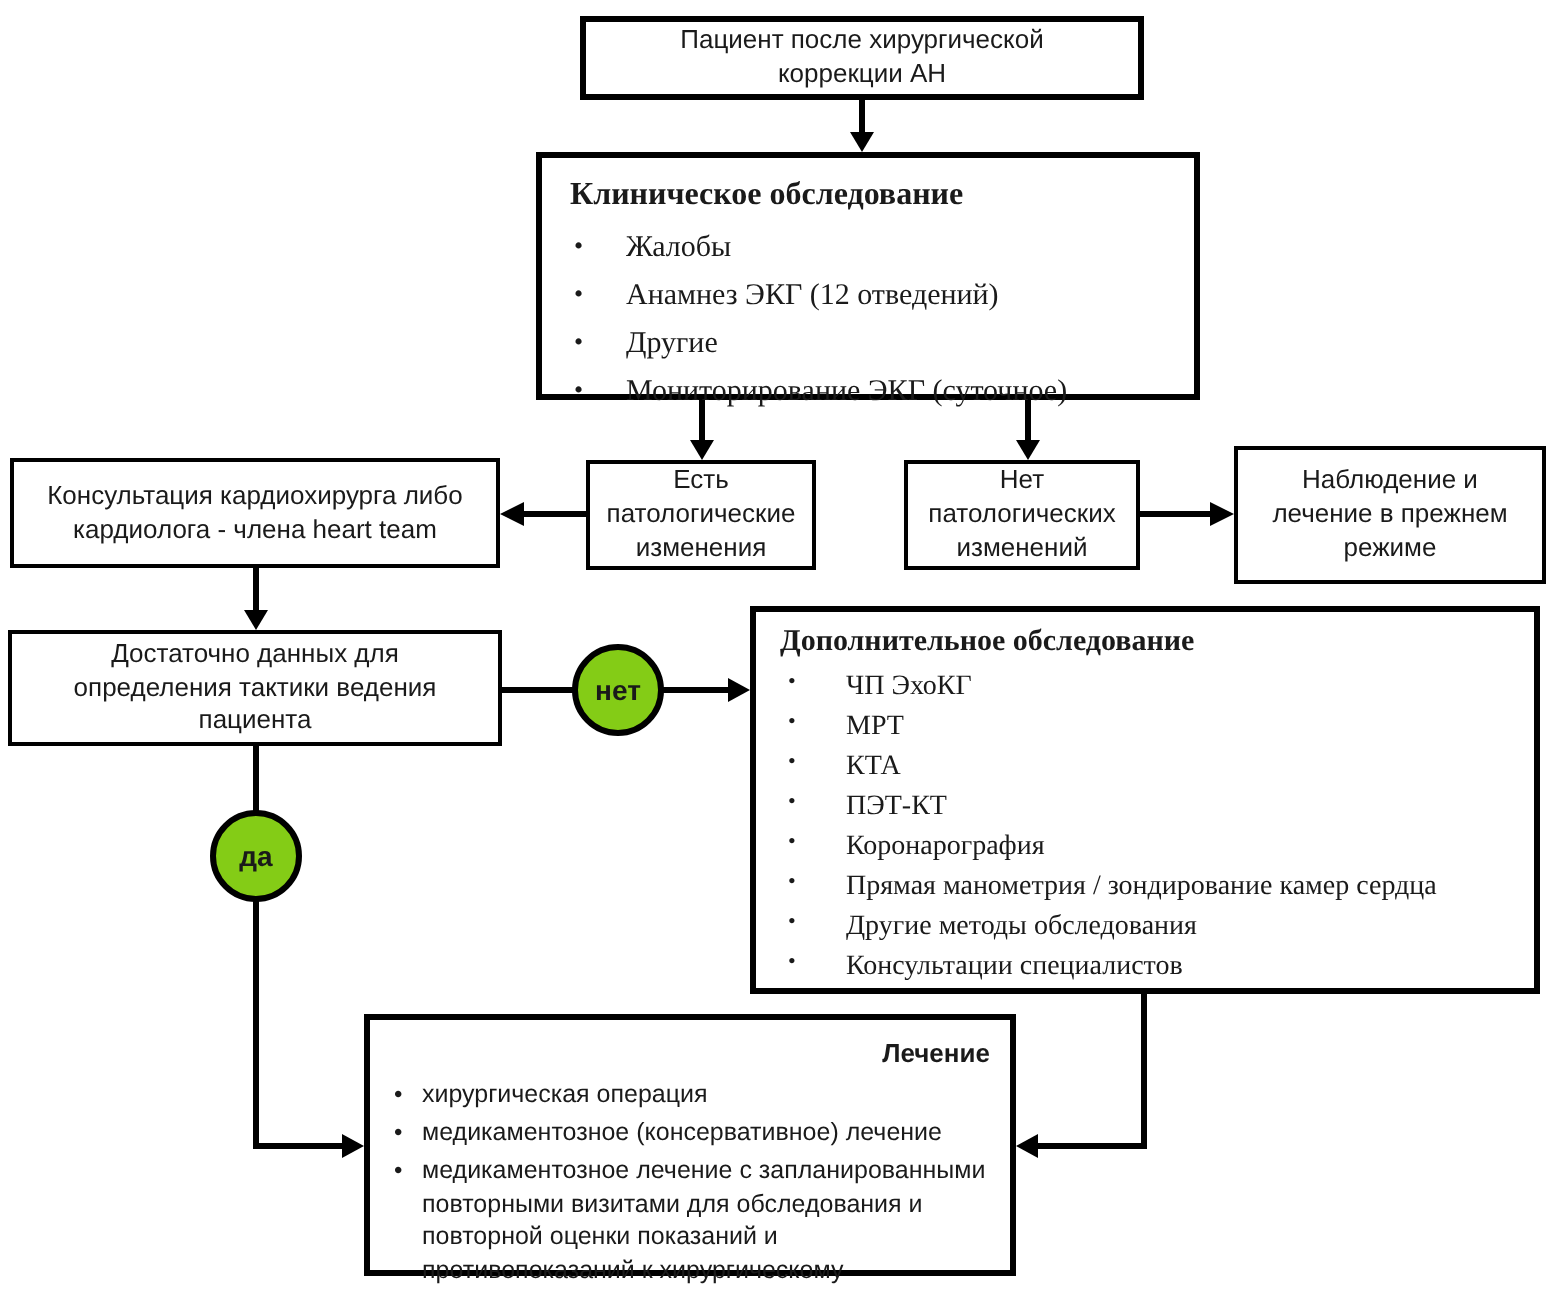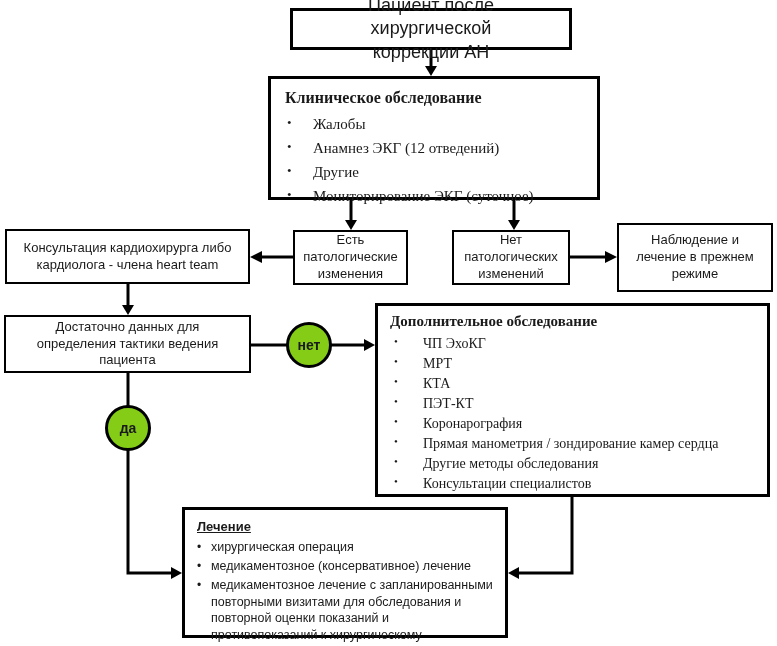--- a/index.html
+++ b/index.html
@@ -42,21 +42,21 @@
     display: flex;
     align-items: center;
     justify-content: center;
     font-weight: bold;
     font-size: 14px;
   }
   .li { display: flex; }
   .b  { flex: none; }
 
   
-  .patient  { left: 290px; top: 8px;   width: 282px; height: 42px;  border-width: 3px; font-size: 18px; }
+  .patient  { left: 290px; top: 8px;   width: 282px; height: 42px;  border-width: 3px; font-size: 13px; }
   .patient .inner { max-width: 205px; }
 
   .clinical { left: 268px; top: 76px;  width: 332px; height: 124px; border-width: 3px;
               font-family: "Liberation Serif", serif; padding: 9px 8px 8px 14px; }
   .clinical .title { font-weight: bold; font-size: 16px; }
   .clinical .li { font-size: 15px; margin-top: 6px; line-height: 1.2; }
   .clinical .b { width: 26px; padding-left: 2px; font-size: 13px; }
 
   .consult  { left: 5px;   top: 229px; width: 245px; height: 55px;  font-size: 13px; }
   .consult .inner { max-width: 218px; }
@@ -70,21 +70,21 @@
   .enough .inner { max-width: 192px; }
 
   .additional { left: 375px; top: 303px; width: 395px; height: 194px; border-width: 3px;
                 font-family: "Liberation Serif", serif; padding: 6px 8px 6px 12px; }
   .additional .title { font-weight: bold; font-size: 15px; }
   .additional .li { font-size: 14px; margin-top: 3px; line-height: 1.22; }
   .additional .b { width: 29px; padding-left: 4px; font-size: 11px; }
 
   .treatment { left: 182px; top: 507px; width: 326px; height: 131px; border-width: 3px;
                padding: 9px 10px 8px 12px; font-size: 12.5px; }
-  .treatment .title { font-weight: bold; text-align: left; font-size: 13px; margin-bottom: 3px; text-decoration: underline; }
+  .treatment .title { font-weight: bold; text-align: right; font-size: 13px; margin-bottom: 3px; }
   .treatment .li { margin-top: 2px; line-height: 1.35; }
   .treatment .b { width: 14px; font-size: 12px; }
 
   .circle.no  { left: 286px; top: 322px; width: 46px; height: 46px; }
   .circle.yes { left: 105px; top: 405px; width: 46px; height: 46px; }
 </style>
 </head>
 <body>
 
 <div class="canvas">

